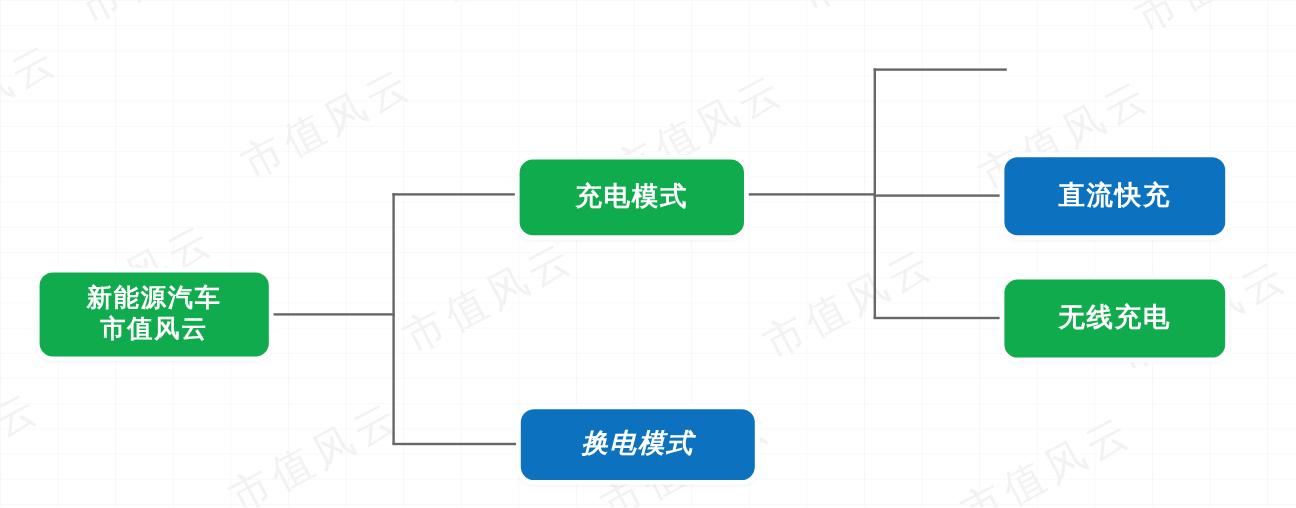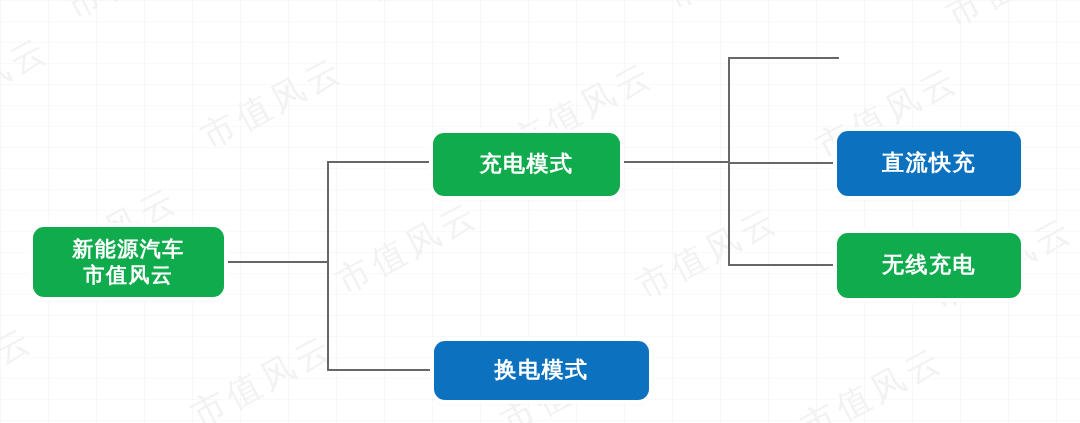--- a/index.html
+++ b/index.html
@@ -67,21 +67,21 @@
     line-height: 1.22;
     letter-spacing: 1.5px;
     box-shadow: 0 0 0 4px #ffffff, 0 2px 5px rgba(0,0,0,0.14);
     box-sizing: border-box;
   }
   .node-green { background: #0fab4c; }
   .node-blue  { background: #0c72bf; }
 
   .node-root   { left: 33px;  top: 227px; width: 191px; height: 70px; font-size: 21px; }
   .node-charge { left: 433px; top: 133px; width: 187px; height: 63px; font-size: 22px; }
-  .node-swap   { left: 434px; top: 341px; width: 215px; height: 59px; font-size: 22px; }
+  .node-swap   { left: 434px; top: 341px; width: 195px; height: 59px; font-size: 22px; font-style: italic; }
   .node-ac     { left: 837px; top: 25px;  width: 184px; height: 64px; font-size: 22px; }
   .node-dc     { left: 837px; top: 131px; width: 184px; height: 65px; font-size: 22px; }
   .node-wl     { left: 837px; top: 233px; width: 184px; height: 65px; font-size: 22px; }
 
   .node span { display: block; }
 </style>
 </head>
 <body>
 
 <div id="canvas">

